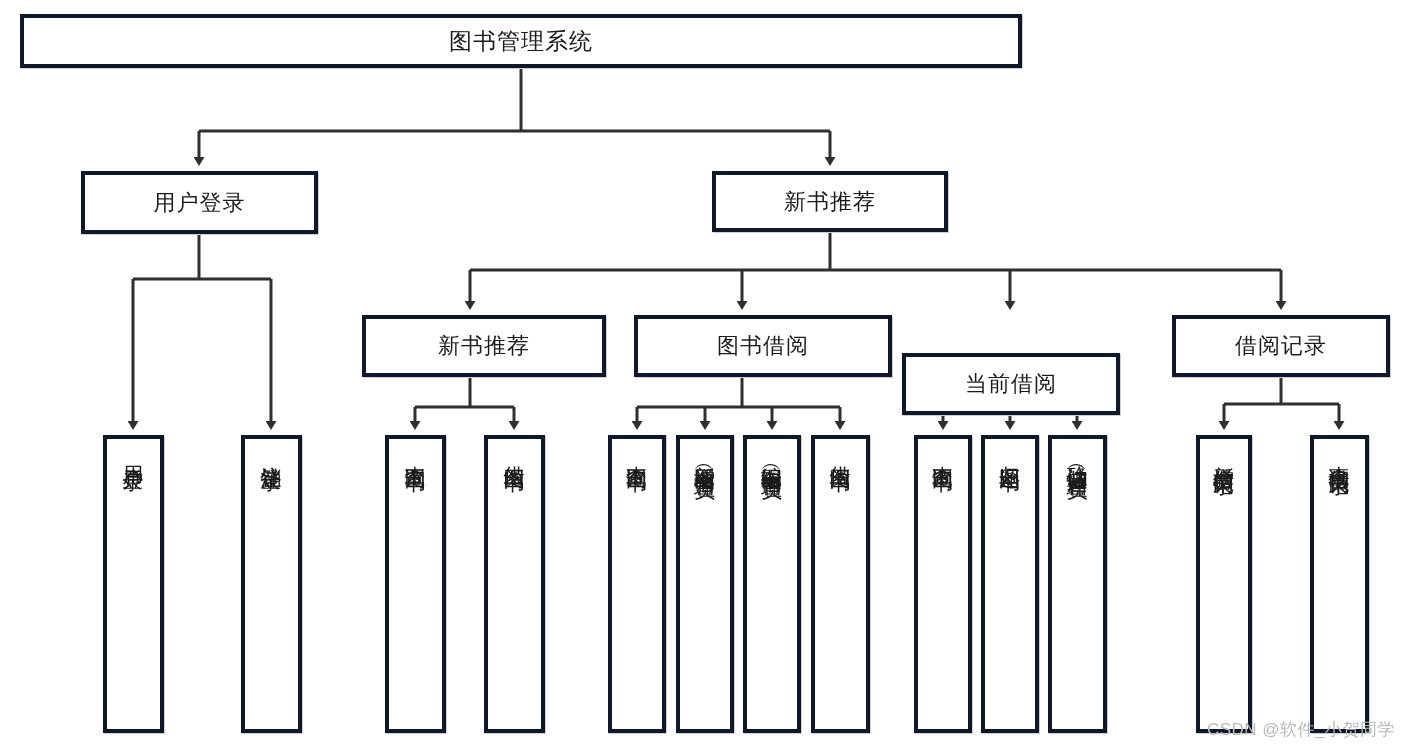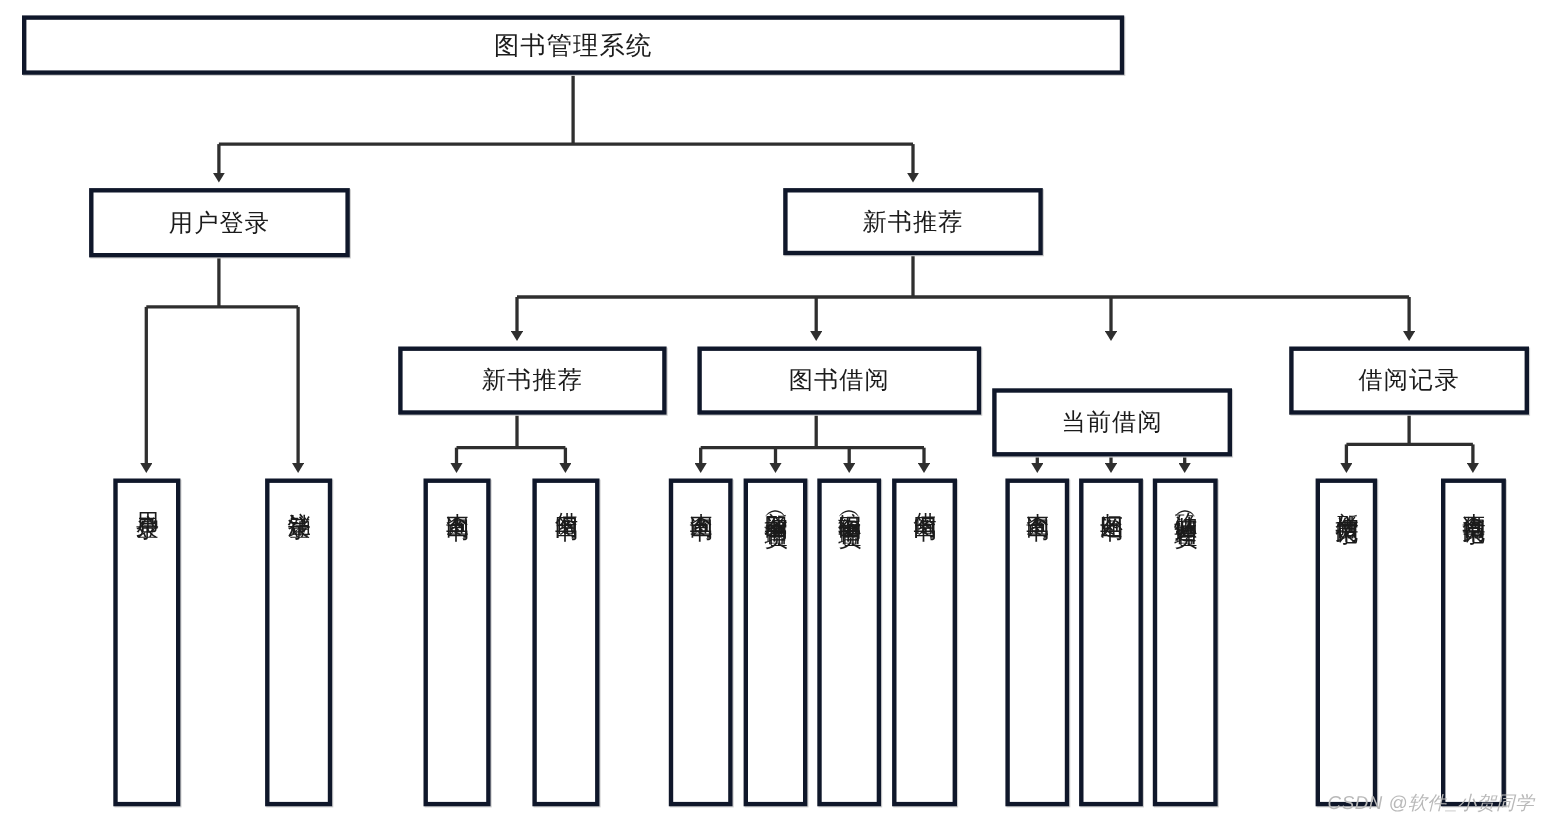--- a/index.html
+++ b/index.html
@@ -57,21 +57,20 @@
   }
   .node.root .lbl { font-size: 23px; }
   .watermark {
     position: absolute;
     right: 10px;
     bottom: 6px;
     font-size: 17px;
     color: #b9b9b9;
     letter-spacing: 0.5px;
     white-space: nowrap;
-    font-style: italic;
   }
 </style>
 </head>
 <body>
 
 <div id="canvas">
 
   <svg class="wires" viewBox="0 0 1405 747" xmlns="http://www.w3.org/2000/svg">
     <defs>
       <marker id="arrow" markerWidth="9" markerHeight="11" refX="1" refY="5.5" orient="auto" markerUnits="userSpaceOnUse">

